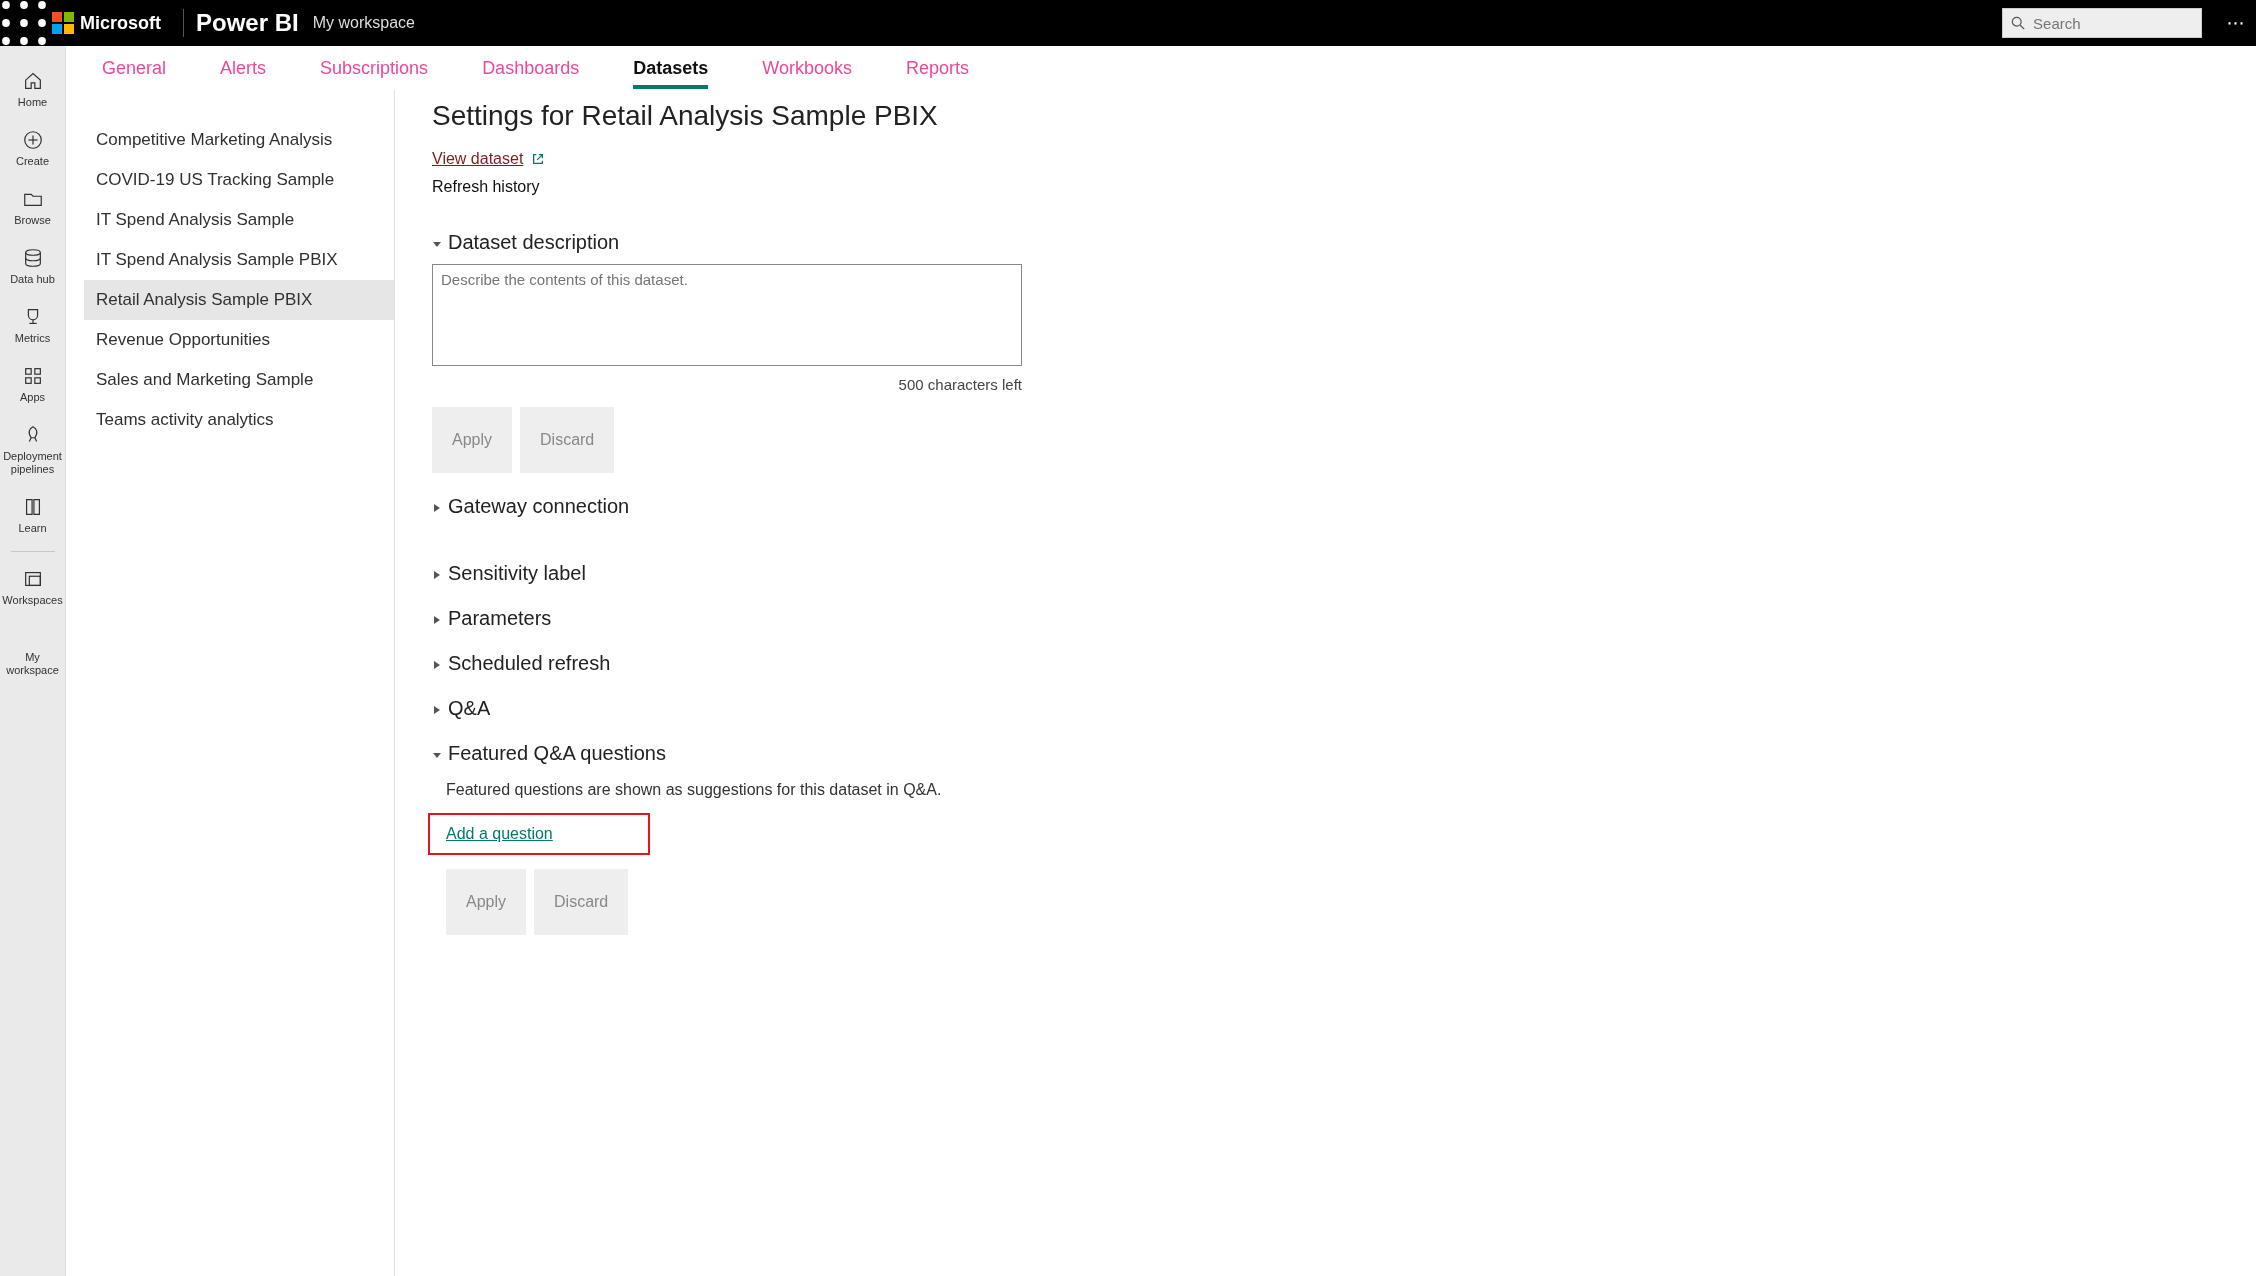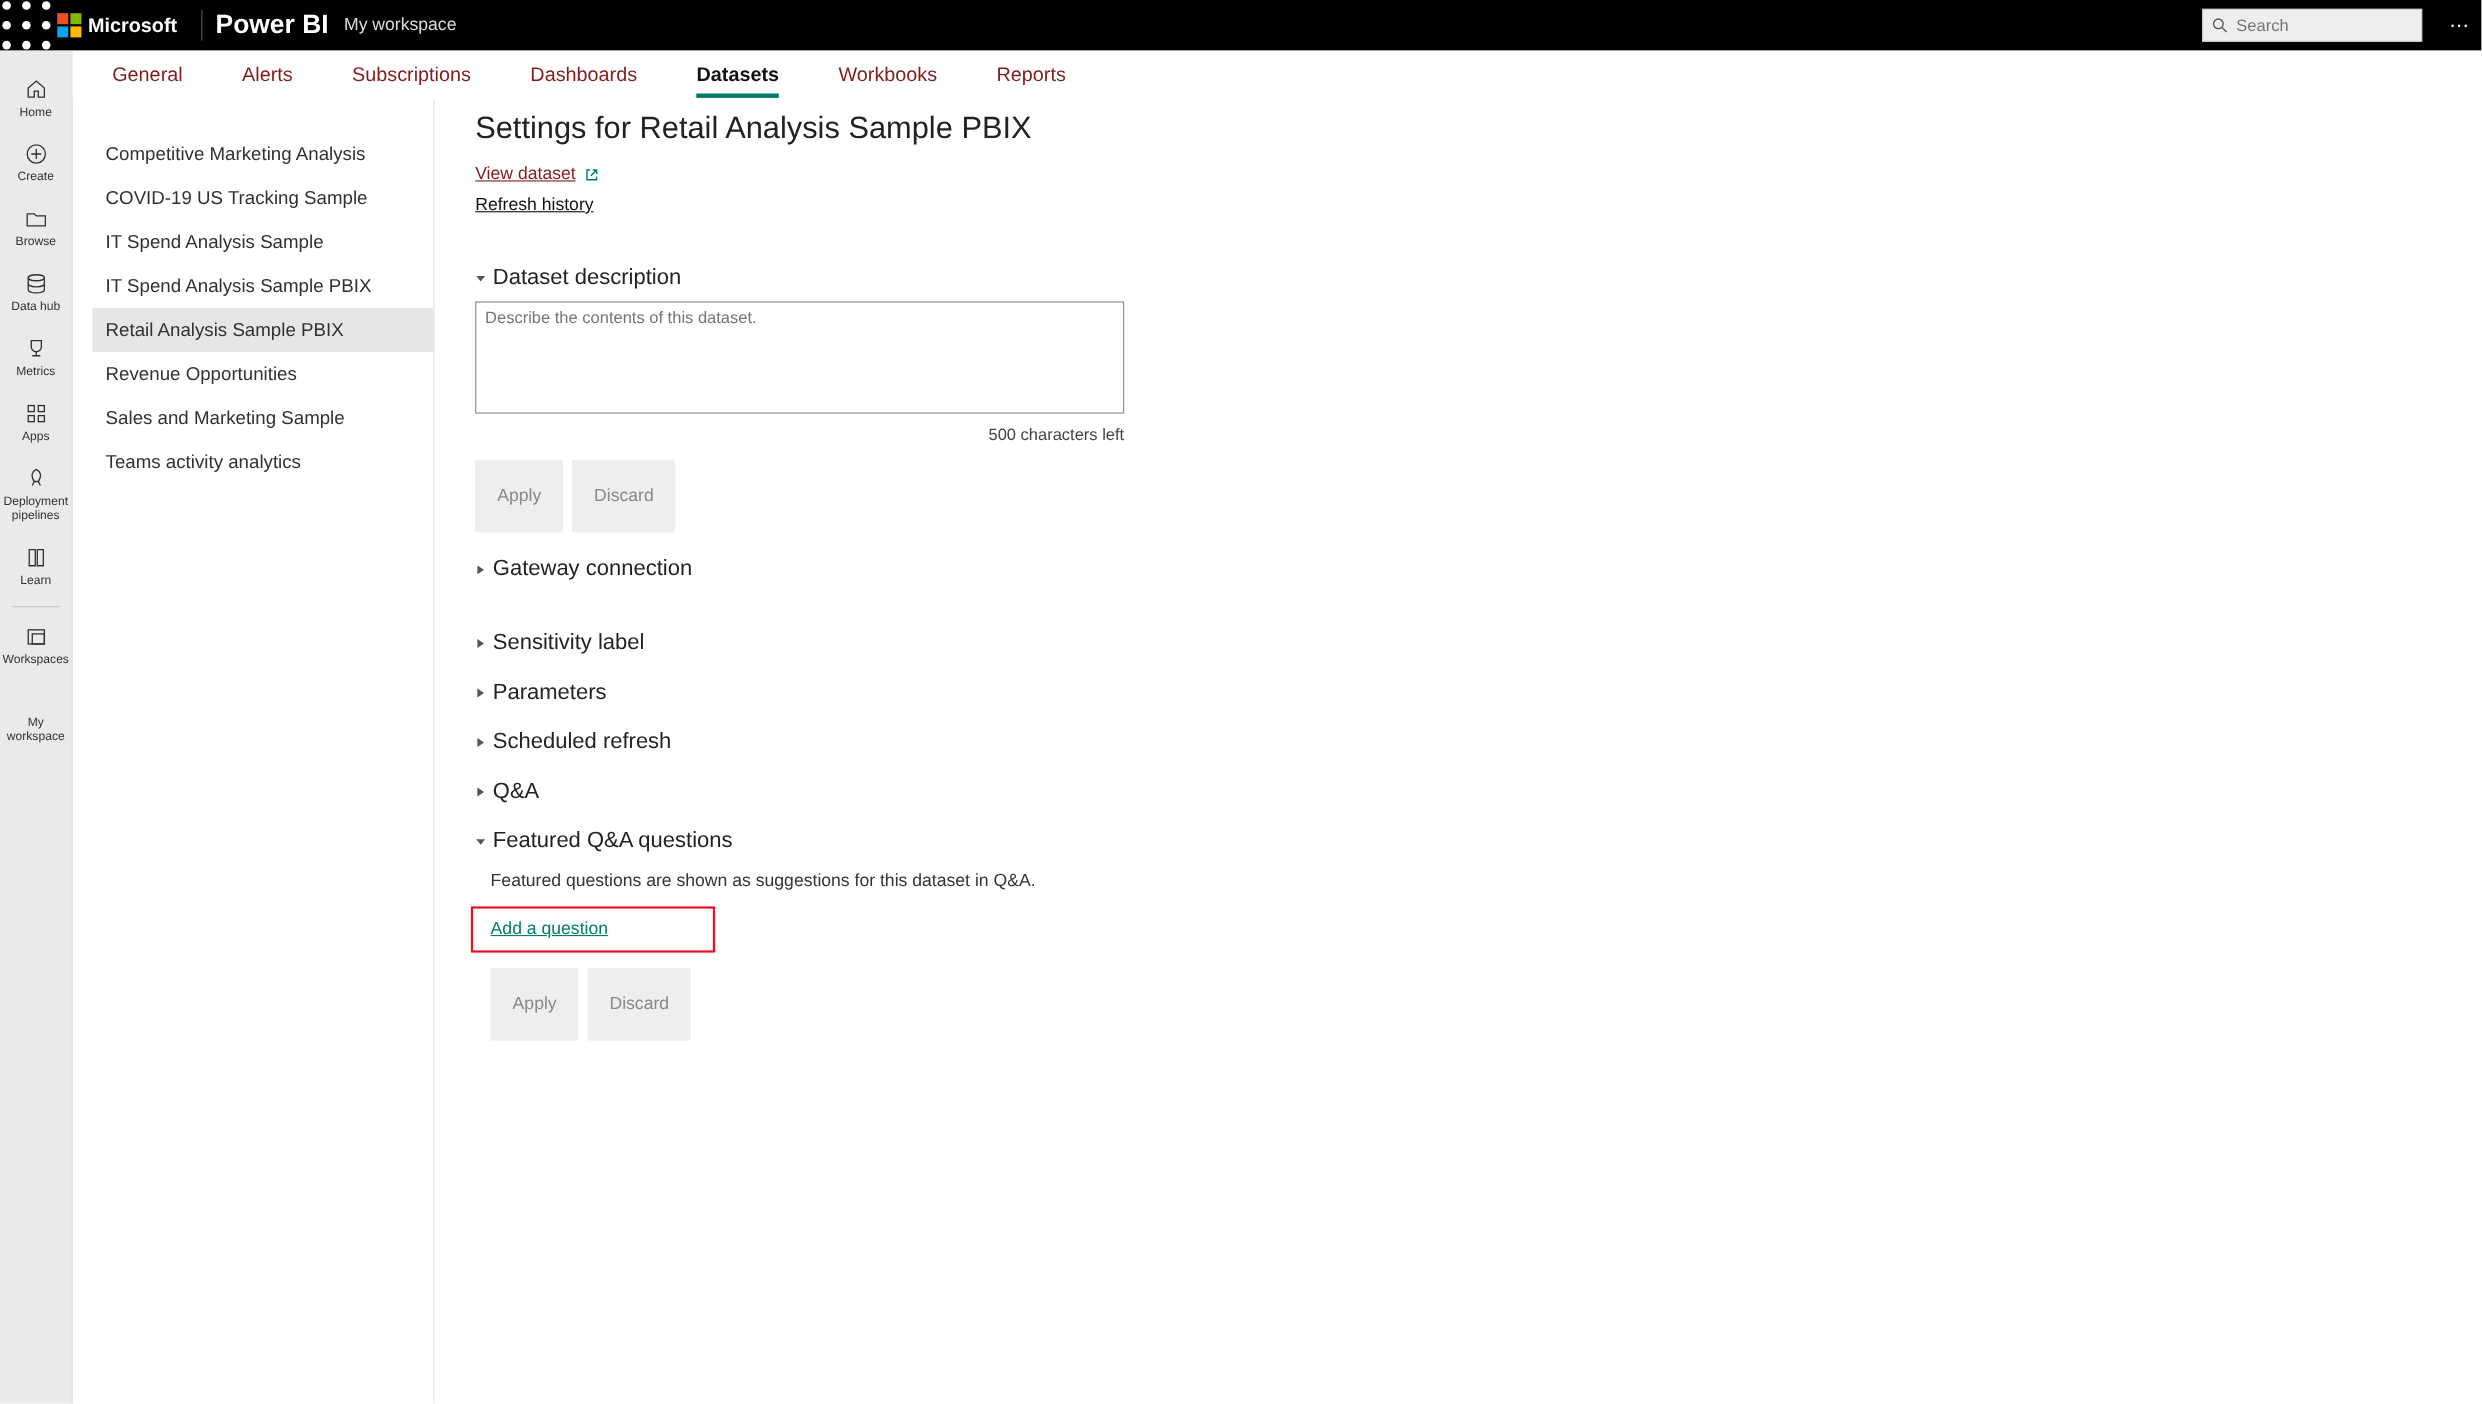--- a/index.html
+++ b/index.html
@@ -26,37 +26,37 @@
 
 .leftnav { position: absolute; top: 46px; left: 0; width: 66px; height: calc(100% - 46px); background: #eaeaea; border-right: 1px solid #ddd; display: flex; flex-direction: column; align-items: center; padding-top: 14px; }
 .leftnav .nav-item { width: 66px; display: flex; flex-direction: column; align-items: center; padding: 10px 0 10px 0; cursor: pointer; }
 .leftnav .nav-item .lbl { font-size: 11px; color: #323130; margin-top: 4px; text-align: center; line-height: 13px; }
 .leftnav svg { width: 22px; height: 22px; stroke: #323130; fill: none; stroke-width: 1.3; }
 .leftnav .divider { width: 44px; height: 1px; background: #c8c8c8; margin: 6px 0; }
 .leftnav .my-ws { margin-top: 20px; }
 
 
 .tabs { position: absolute; top: 46px; left: 66px; right: 0; height: 44px; display: flex; align-items: center; gap: 54px; padding-left: 36px; background: #fff; border-bottom: 1px solid transparent; }
-.tabs .tab { font-size: 18px; color: #7f1d1d; padding: 10px 0 8px 0; cursor: pointer; position: relative; }
+.tabs .tab { font-size: 18px; color: #ec4899; padding: 10px 0 8px 0; cursor: pointer; position: relative; }
 .tabs .tab.active { color: #111; font-weight: 600; }
 .tabs .tab.active::after { content:""; position:absolute; left:0; right:0; bottom:-2px; height:4px; background:#007a6a; }
 
 
 .side-list { position: absolute; top: 120px; left: 84px; width: 310px; }
 .side-list .item { padding: 10px 12px; font-size: 17px; color: #323130; cursor: pointer; }
 .side-list .item.selected { background: #e6e6e6; }
 .vborder { position: absolute; top: 90px; left: 394px; width: 1px; bottom: 0; background: #e1e1e1; }
 
 
 .content { position: absolute; top: 100px; left: 432px; right: 60px; }
 .page-title { font-size: 28px; font-weight: 400; color: #222; margin-bottom: 18px; }
 .link-row { display: flex; align-items: center; gap: 8px; margin-bottom: 10px; }
 .link-teal { color: #7f1d1d; font-size: 16px; text-decoration: underline; }
 .ext-icon { width: 14px; height: 14px; stroke: #007a6a; fill: none; stroke-width: 1.5; }
-.link-black { color: #111; font-size: 16px; text-decoration: underline; display: inline-block; margin-bottom: 29px; }
+.link-black { color: #111; font-size: 16px; display: inline-block; margin-bottom: 19px; }
 .section { margin-top: 16px; }
 .sec-header { display: flex; align-items: center; gap: 4px; font-size: 20px; color: #222; cursor: pointer; }
 .sec-header.disabled { color: #888; }
 .caret { width: 12px; display: inline-block; }
 .caret svg { width: 10px; height: 10px; fill: #555; }
 .desc-box { width: 590px; height: 102px; border: 1px solid #888; margin-top: 10px; padding: 6px 8px; font-size: 15px; color: #888; resize: none; outline: none; }
 .char-left { width: 590px; text-align: right; font-size: 15px; color: #444; margin-top: 6px; }
 .btn-row { display: flex; gap: 8px; margin-top: 14px; }
 .btn { padding: 24px 20px; font-size: 16px; border: none; background: #eee; color: #888; cursor: pointer; }
 .sec-gap { height: 22px; }

